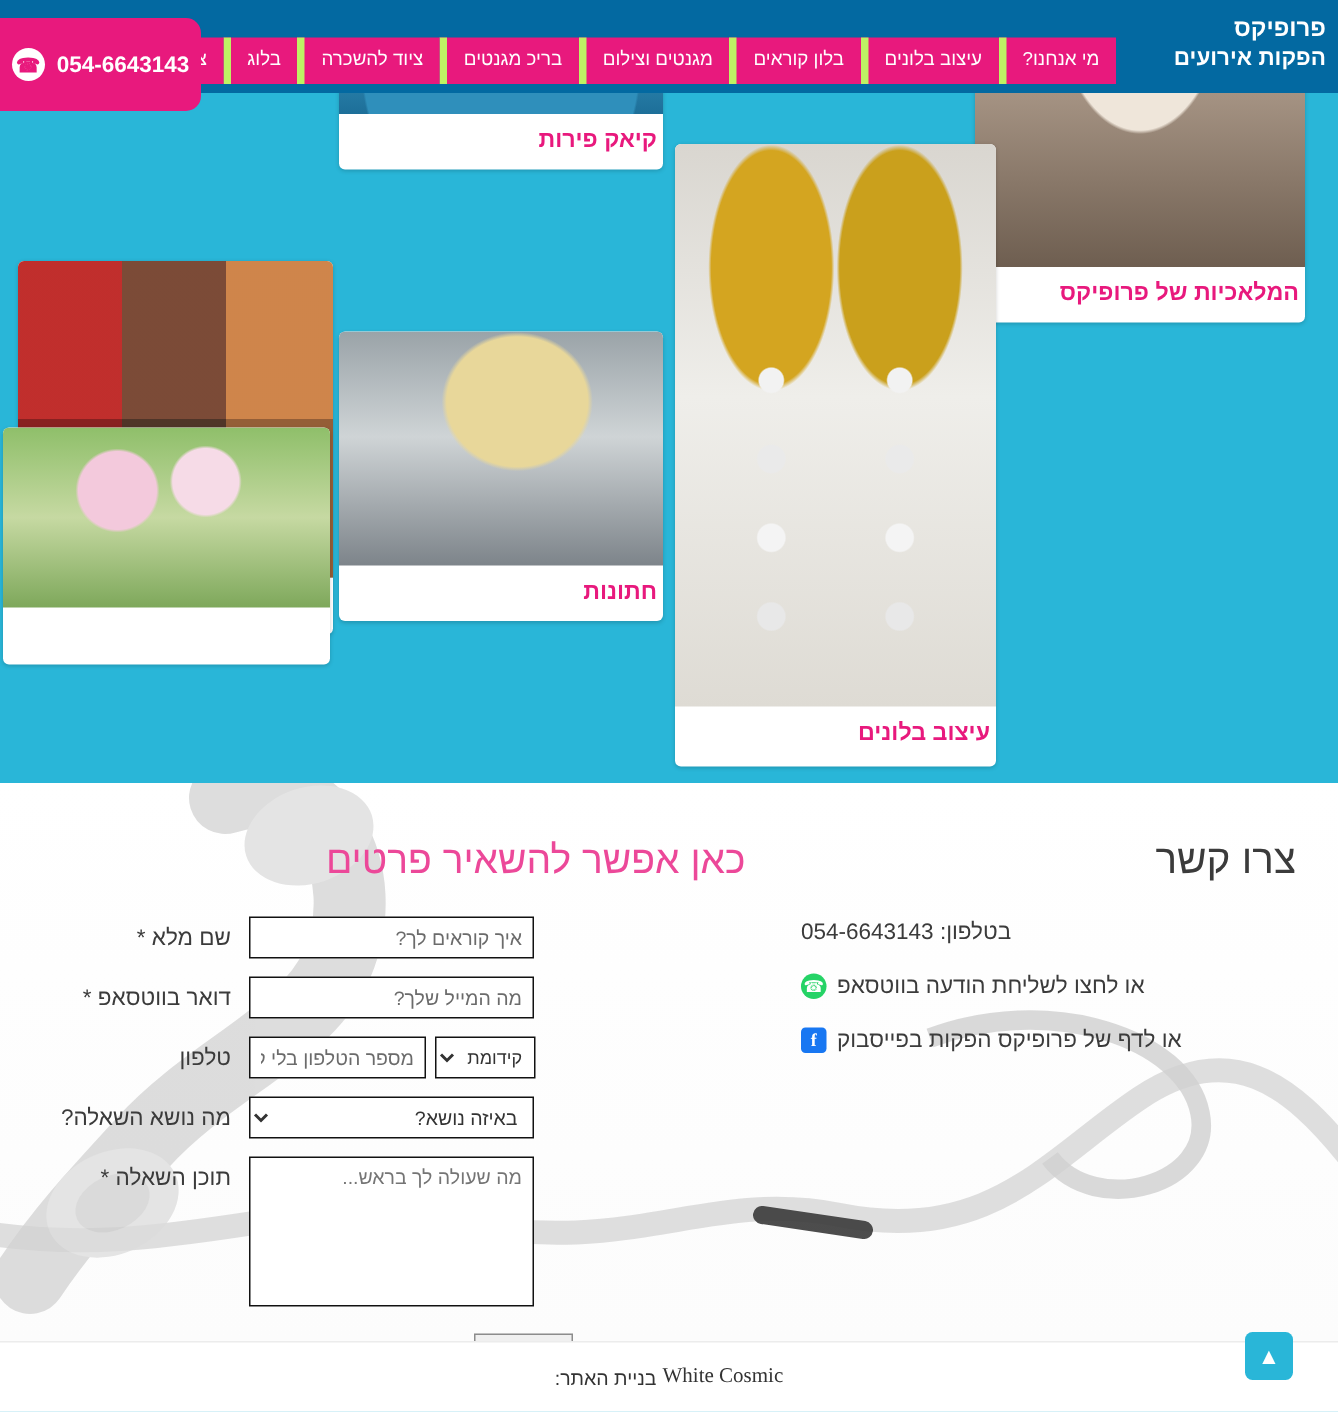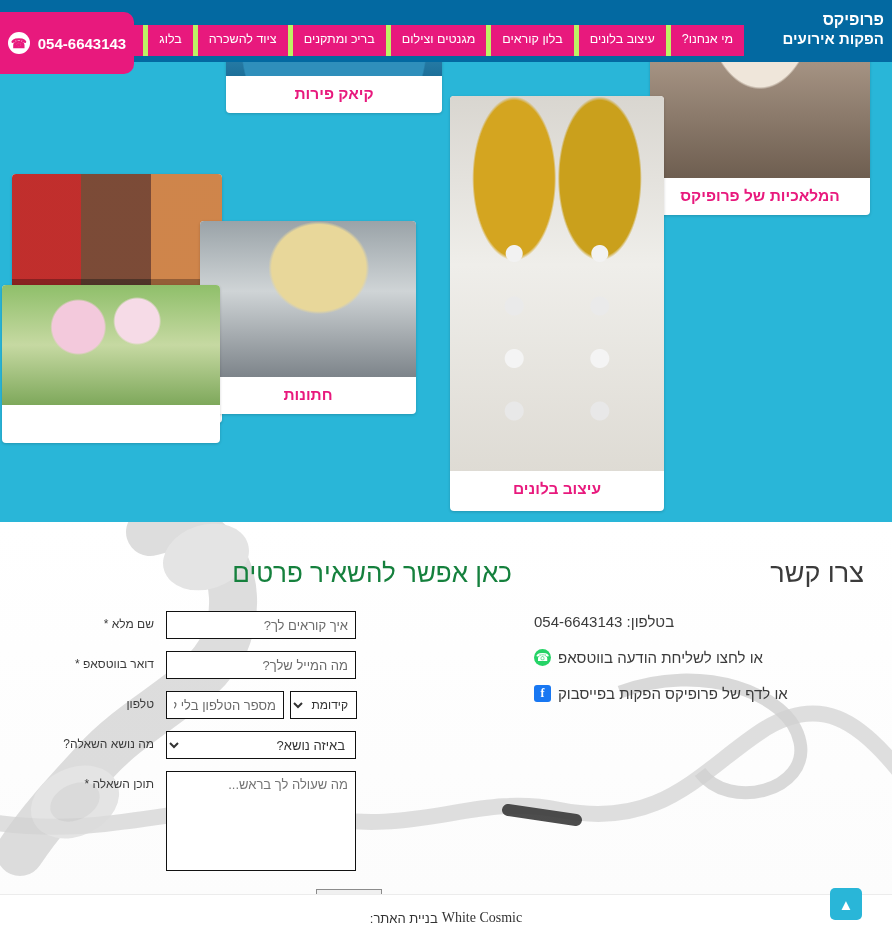--- a/index.html
+++ b/index.html
@@ -79,21 +79,20 @@
     box-shadow: 0 1px 3px rgba(0,0,0,0.18);
     overflow: hidden;
   }
   .card .photo {
     width: 100%;
     display: block;
     position: relative;
     overflow: hidden;
   }
   .card .cap {
-    text-align: center;
     color: #e8197d;
     font-size: 15.5px;
     font-weight: bold;
     padding: 9px 4px 11px 4px;
   }
 
   
   .ph-balloon60 {
     background:
       radial-gradient(circle at 30% 42%, #f2f2f2 0 8px, transparent 9px),
@@ -188,35 +187,35 @@
     font-size: 12px; font-weight: bold; font-family: "Liberation Serif", serif;
   }
 
   .form-wrap {
     position: absolute; right: 378px; top: 36px;
     width: 480px;
   }
   .form-title {
     text-align: right;
     font-size: 26px;
-    color: #15803d;
-    margin: 0 0 22px 0;
+    color: #ec4899;
+    margin: 0 15px 22px 0;
     font-weight: normal;
     padding-right: 2px;
   }
   .frow {
     display: flex; flex-direction: row-reverse;
     align-items: flex-start;
     margin-bottom: 12px;
     gap: 12px;
   }
   .flabel {
     width: 120px;
     text-align: right;
-    font-size: 12px;
+    font-size: 15px;
     color: #3b3b3b;
     padding-top: 6px;
     flex: 0 0 auto;
   }
   .finput {
     width: 190px; height: 28px;
     border: 1px solid #111;
     background: #fff;
     font-size: 13px;
     color: #555;
@@ -311,42 +310,42 @@
   <div class="card" style="right:670px; top:174px; width:210px; height:249px;">
     <div class="photo ph-collage" style="height:211px;"></div>
     <div class="cap">הצעות נישואין</div>
   </div>
 
   <div class="card" style="right:228px; top:96px; width:214px; height:415px;">
     <div class="photo ph-balloon60" style="height:375px;"></div>
     <div class="cap">עיצוב בלונים</div>
   </div>
 
-  <div class="card" style="right:476px; top:221px; width:216px; height:193px;">
+  <div class="card" style="right:450px; top:221px; width:216px; height:193px;">
     <div class="photo ph-wedding" style="height:156px;"></div>
     <div class="cap">חתונות</div>
   </div>
 
   <div class="card" style="right:672px; top:285px; width:218px; height:158px;">
     <div class="photo ph-birthday" style="height:120px;"></div>
   </div>
 </div>
 
 <div class="header">
   <div class="brand">
     <div class="l1">פרופיקס</div>
     <div class="l2">הפקות אירועים</div>
   </div>
 
   <div class="navbar">
     <div class="nav-item">מי אנחנו?</div>
     <div class="nav-item">עיצוב בלונים</div>
     <div class="nav-item">בלון קוראים</div>
     <div class="nav-item">מגנטים וצילום</div>
-    <div class="nav-item">בריכ ומתקנים</div>
+    <div class="nav-item">בריכ מגנטים</div>
     <div class="nav-item">ציוד להשכרה</div>
     <div class="nav-item">בלוג</div>
     <div class="nav-item">צור קשר</div>
   </div>
 
   <div class="phone-badge">
     <span class="pi">☎</span>
     <span>054-6643143</span>
   </div>
 </div>

